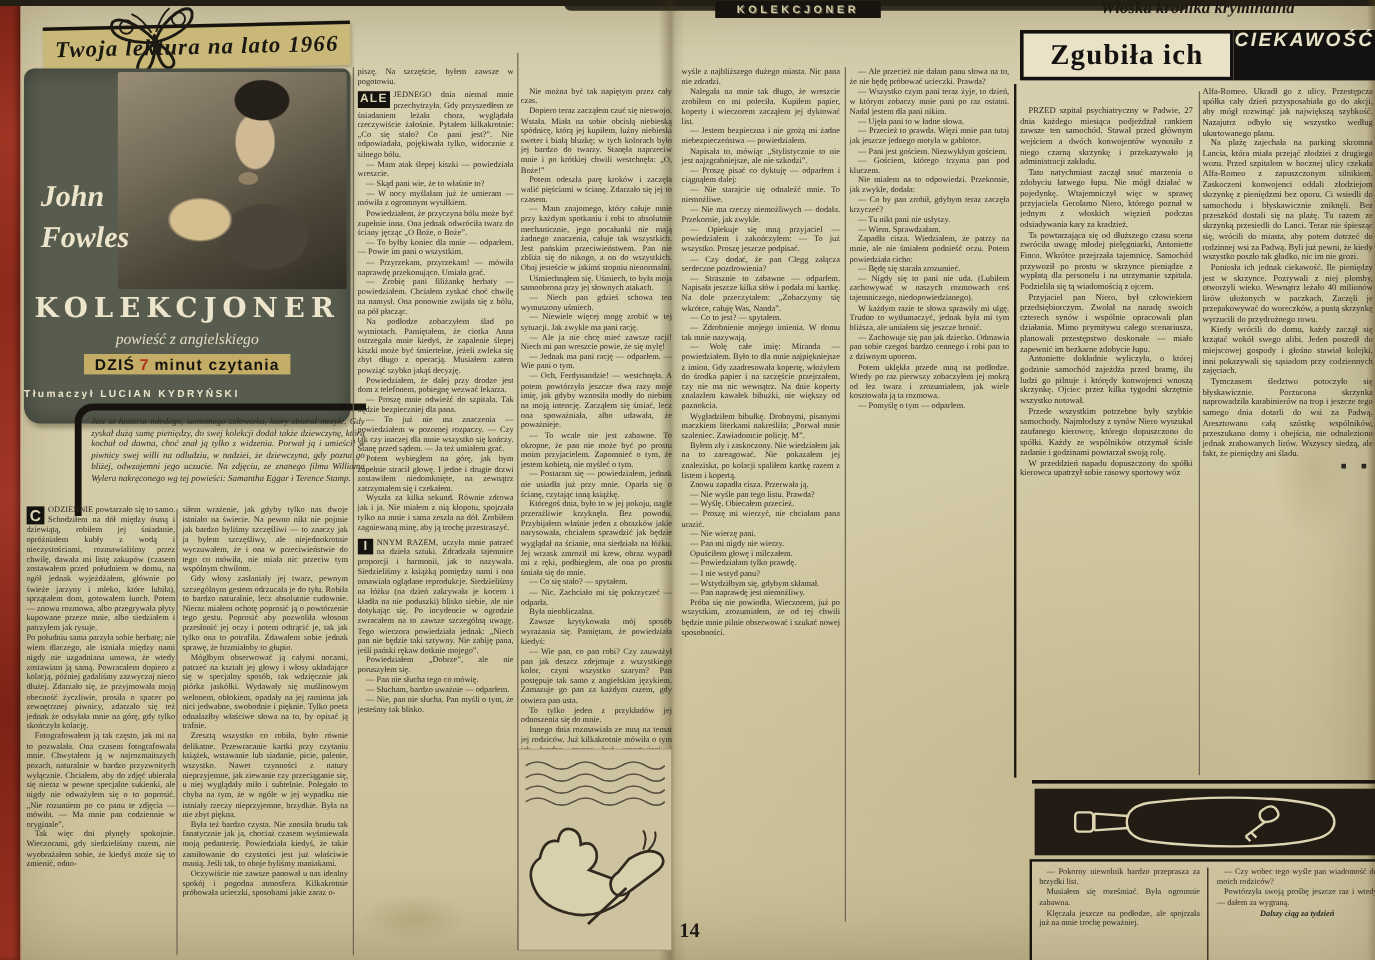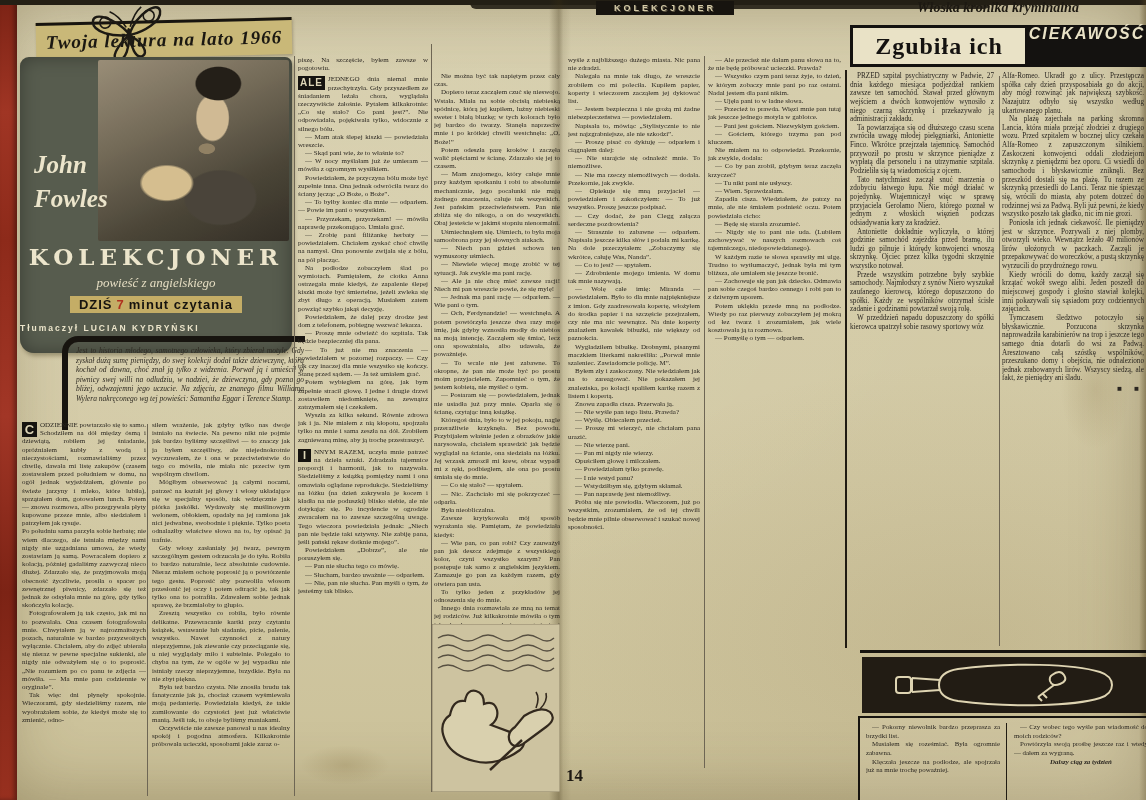--- a/index.html
+++ b/index.html
@@ -144,22 +144,22 @@
     <p class="p0"><span class="dc dc-c">C</span><span>ODZIENNIE powtarzało się to samo. Schodziłem na dół między ósmą i dziewiątą, robiłem jej śniadanie, opróżniałem kubły z wodą i nieczystościami, rozmawialiśmy przez chwilę, dawała mi listę zakupów (czasem zostawałem przed południem w domu, na ogół jednak wyjeżdżałem, głównie po świeże jarzyny i mleko, które lubiła), sprzątałem dom, gotowałem lunch. Potem — znowu rozmowa, albo przegrywała płyty kupowane przeze mnie, albo siedziałem i patrzyłem jak rysuje.</span></p>
     <div data-list="left_page.col1.paras">
         <p class="para">Po południu sama parzyła sobie herbatę; nie wiem dlaczego, ale istniała między nami nigdy nie uzgadniana umowa, że wtedy zostawiam ją samą. Powracałem dopiero z kolacją, później gadaliśmy zazwyczaj nieco dłużej. Zdarzało się, że przyjmowała moją obecność życzliwie, prosiła o spacer po zewnętrznej piwnicy, zdarzało się też jednak że odsyłała mnie na górę, gdy tylko skończyła kolację.</p>
         <p class="para">Fotografowałem ją tak często, jak mi na to pozwalała. Ona czasem fotografowała mnie. Chwytałem ją w najrozmaitszych pozach, naturalnie w bardzo przyzwoitych wyłącznie. Chciałem, aby do zdjęć ubierała się nieraz w pewne specjalne sukienki, ale nigdy nie odważyłem się o to poprosić. „Nie rozumiem po co panu te zdjęcia — mówiła. — Ma mnie pan codziennie w oryginale”.</p>
         <p class="para">Tak więc dni płynęły spokojnie. Wieczorami, gdy siedzieliśmy razem, nie wyobrażałem sobie, że kiedyś może się to zmienić, odno-</p>
       </div>
   </div>
   <div class="col cont-first" style="left:152px;top:421px;width:138px;height:378px;">
     <div data-list="left_page.col2.paras">
         <p class="para">siłem wrażenie, jak gdyby tylko nas dwoje istniało na świecie. Na pewno nikt nie pojmie jak bardzo byliśmy szczęśliwi — to znaczy jak ja byłem szczęśliwy, ale niejednokrotnie wyczuwałem, że i ona w przeciwieństwie do tego co mówiła, nie miała nic przeciw tym wspólnym chwilom.</p>
+        <p class="para">Gdy włosy zasłaniały jej twarz, pewnym szczególnym gestem odrzucała je do tyłu. Robiła to bardzo naturalnie, lecz absolutnie cudownie. Nieraz miałem ochotę poprosić ją o powtórzenie tego gestu. Poprosić aby pozwoliła włosom przesłonić jej oczy i potem odtrącić je, tak jak tylko ona to potrafiła. Zdawałem sobie jednak sprawę, że brzmiałoby to głupio.</p>
         <p class="para">Mógłbym obserwować ją całymi nocami, patrzeć na kształt jej głowy i włosy układające się w specjalny sposób, tak wdzięcznie jak piórka jaskółki. Wydawały się muślinowym welonem, obłokiem, opadały na jej ramiona jak nici jedwabne, swobodnie i pięknie. Tylko poeta odnalazłby właściwe słowa na to, by opisać ją trafnie.</p>
-        <p class="para">Gdy włosy zasłaniały jej twarz, pewnym szczególnym gestem odrzucała je do tyłu. Robiła to bardzo naturalnie, lecz absolutnie cudownie. Nieraz miałem ochotę poprosić ją o powtórzenie tego gestu. Poprosić aby pozwoliła włosom przesłonić jej oczy i potem odtrącić je, tak jak tylko ona to potrafiła. Zdawałem sobie jednak sprawę, że brzmiałoby to głupio.</p>
         <p class="para">Zresztą wszystko co robiła, było równie delikatne. Przewracanie kartki przy czytaniu książek, wstawanie lub siadanie, picie, palenie, wszystko. Nawet czynności z natury nieprzyjemne, jak ziewanie czy przeciąganie się, u niej wyglądały miło i subtelnie. Polegało to chyba na tym, że w ogóle w jej wypadku nie istniały rzeczy nieprzyjemne, brzydkie. Była na nie zbyt piękna.</p>
         <p class="para">Była też bardzo czysta. Nie znosiła brudu tak fanatycznie jak ja, chociaż czasem wyśmiewała moją pedanterię. Powiedziała kiedyś, że takie zamiłowanie do czystości jest już właściwie manią. Jeśli tak, to oboje byliśmy maniakami.</p>
         <p class="para">Oczywiście nie zawsze panował u nas idealny spokój i pogodna atmosfera. Kilkakrotnie próbowała ucieczki, sposobami jakie zaraz o-</p>
       </div>
   </div>
   <div class="col" style="left:298px;top:56px;width:130px;height:740px;">
     <p class="p0 cont">piszę. Na szczęście, byłem zawsze w pogotowiu.</p>
     <p class="p0" style="margin-top:3px;"><span class="dc dc-ale">ALE</span><span>JEDNEGO dnia niemal mnie przechytrzyła. Gdy przyszedłem ze śniadaniem leżała chora, wyglądała rzeczywiście żałośnie. Pytałem kilkakrotnie: „Co się stało? Co pani jest?”. Nie odpowiadała, pojękiwała tylko, widocznie z silnego bólu.</span></p>
     <div data-list="left_page.col3.paras_mid">
         <p class="para">— Mam atak ślepej kiszki — powiedziała wreszcie.</p>
@@ -290,25 +290,26 @@
 
   <div class="headline">
     <div class="hl-left">
         <span>Zgubiła ich</span>
       </div>
     <div class="hl-right">
         <span>CIEKAWOŚĆ</span>
       </div>
   </div>
 
-  <div class="col" style="left:850px;top:72px;width:144px;height:576px;font-size:7.2px;line-height:1.2;">
+  <div class="col" style="left:850px;top:88px;width:144px;height:576px;font-size:7.2px;line-height:1.2;">
     <div data-list="right_page.article.colA.paras">
         <p class="para">PRZED szpital psychiatryczny w Padwie, 27 dnia każdego miesiąca podjeżdżał rankiem zawsze ten samochód. Stawał przed głównym wejściem a dwóch konwojentów wynosiło z niego czarną skrzynkę i przekazywało ją administracji zakładu.</p>
+        <p class="para">Tato natychmiast zaczął snuć marzenia o zdobyciu łatwego łupu. Nie mógł działać w pojedynkę. Wtajemniczył więc w sprawę przyjaciela Gerolamo Niero, którego poznał w jednym z włoskich więzień podczas odsiadywania kary za kradzież.</p>
         <p class="para">Ta powtarzająca się od dłuższego czasu scena zwróciła uwagę młodej pielęgniarki, Antoniette Finco. Wkrótce przejrzała tajemnicę. Samochód przywoził po prostu w skrzynce pieniądze z wypłatą dla personelu i na utrzymanie szpitala. Podzieliła się tą wiadomością z ojcem.</p>
-        <p class="para">Tato natychmiast zaczął snuć marzenia o zdobyciu łatwego łupu. Nie mógł działać w pojedynkę. Wtajemniczył więc w sprawę przyjaciela Gerolamo Niero, którego poznał w jednym z włoskich więzień podczas odsiadywania kary za kradzież.</p>
+        <p class="para">Przyjaciel pan Niero, był człowiekiem przedsiębiorczym. Zwołał na naradę swoich czterech synów i wspólnie opracowali plan działania. Mimo prymitywu całego scenariusza, planowali przestępstwo doskonałe — miało zapewnić im bezkarne zdobycie łupu.</p>
         <p class="para">Antoniette dokładnie wyliczyła, o której godzinie samochód zajeżdża przed bramę, ilu ludzi go pilnuje i którędy konwojenci wnoszą skrzynkę. Ojciec przez kilka tygodni skrzętnie wszystko notował.</p>
         <p class="para">Przede wszystkim potrzebne były szybkie samochody. Najmłodszy z synów Niero wyszukał zaufanego kierowcę, którego dopuszczono do spółki. Każdy ze wspólników otrzymał ścisłe zadanie i godzinami powtarzał swoją rolę.</p>
         <p class="para">W przeddzień napadu dopuszczony do spółki kierowca upatrzył sobie rasowy sportowy wóz</p>
       </div>
   </div>
   <div class="col cont-first" style="left:1002px;top:72px;width:142px;height:576px;font-size:7.2px;line-height:1.2;">
     <div data-list="right_page.article.colB.paras">
         <p class="para">Alfa-Romeo. Ukradł go z ulicy. Przestępcza spółka cały dzień przysposabiała go do akcji, aby mógł rozwinąć jak największą szybkość. Nazajutrz odbyło się wszystko według ukartowanego planu.</p>
         <p class="para">Na plażę zajechała na parking skromna Lancia, która miała przejąć złodziei z drugiego wozu. Przed szpitalem w bocznej ulicy czekała Alfa-Romeo z zapuszczonym silnikiem. Zaskoczeni konwojenci oddali złodziejom skrzynkę z pieniędzmi bez oporu. Ci wsiedli do samochodu i błyskawicznie zniknęli. Bez przeszkód dostali się na plażę. Tu razem ze skrzynką przesiedli do Lanci. Teraz nie śpiesząc się, wrócili do miasta, aby potem dotrzeć do rodzinnej wsi za Padwą. Byli już pewni, że kiedy wszystko poszło tak gładko, nic im nie grozi.</p>
         <p class="para">Poniosła ich jednak ciekawość. Ile pieniędzy jest w skrzynce. Pozrywali z niej plomby, otworzyli wieko. Wewnątrz leżało 40 milionów lirów ułożonych w paczkach. Zaczęli je przepakowywać do woreczków, a pustą skrzynkę wyrzucili do przydrożnego rowu.</p>

